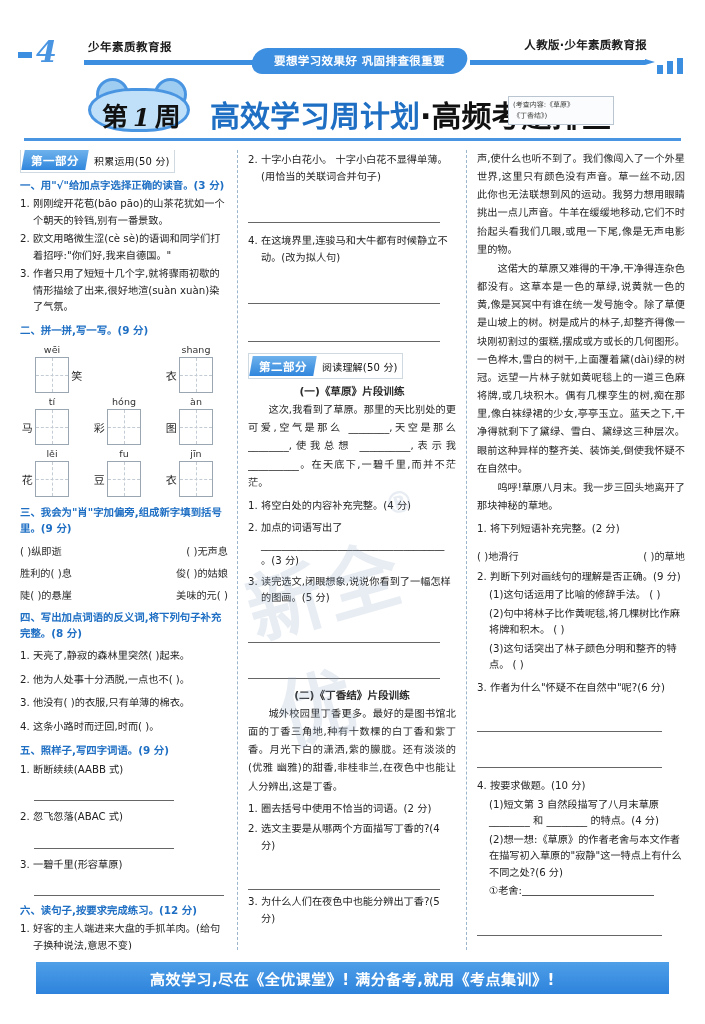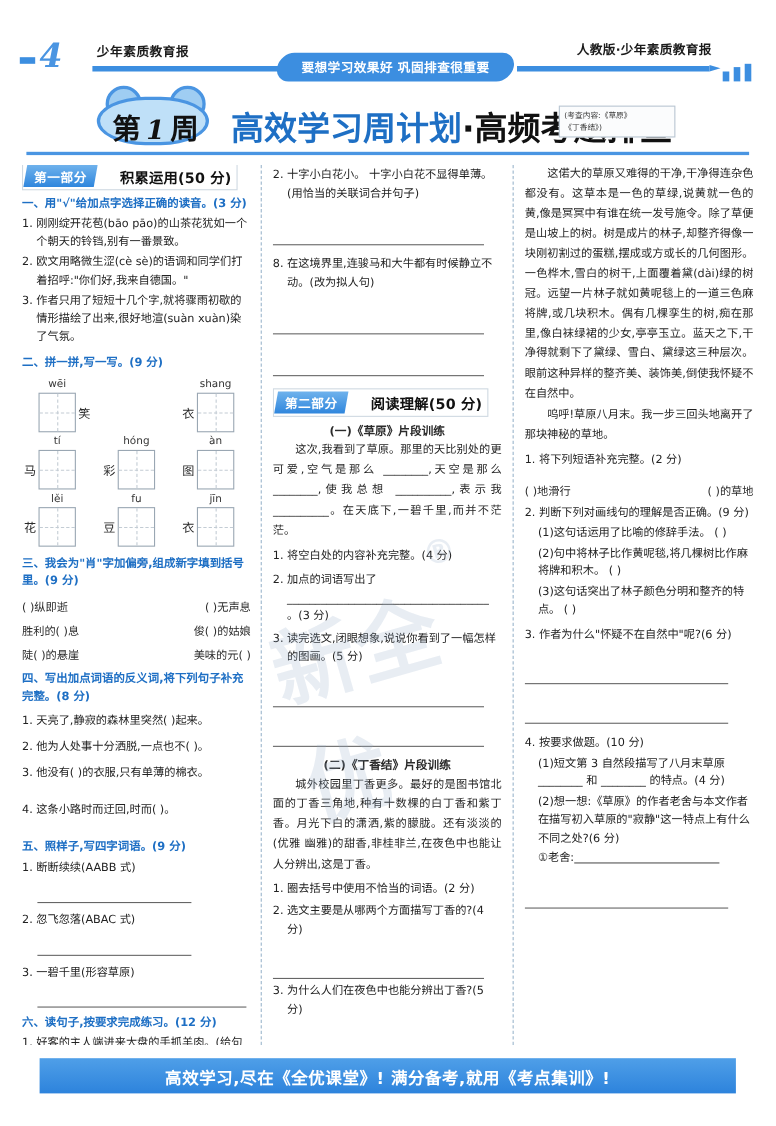--- a/index.html
+++ b/index.html
@@ -58,21 +58,21 @@
   .col3{left:457px;}
   .vsep{position:absolute;top:0;width:0;height:800px;border-left:1px dashed #9bb6cc;}
   .vsep.s1{left:217px;}
   .vsep.s2{left:446px;}
 
   
   .part-head{display:flex;align-items:center;margin:0 0 7px 0;height:20px;}
   .part-tag{background:linear-gradient(#6fb2ec,#2f86dd);color:#fff;font-size:11.5px;font-weight:bold;
     padding:2px 8px;letter-spacing:.5px;transform:skewX(-10deg);}
   .part-tag span{display:block;transform:skewX(10deg);}
-  .part-sub{font-size:13px;font-weight:bold;color:#111;margin-left:22px;letter-spacing:.2px;}
+  .part-sub{font-size:10px;font-weight:normal;color:#111;margin-left:7px;letter-spacing:.2px;}
   .part-wrap{border:1px solid #cfd9e2;padding:2px 4px 2px 2px;display:inline-flex;align-items:center;
     background:#fff;}
 
   .q-head{font-size:10.4px;font-weight:bold;color:#1e6fc4;line-height:1.55;margin:6px 0 3px 0;}
   .q-item{font-size:10.2px;line-height:1.62;margin:2px 0 2px 0;color:#222;}
   .hang{padding-left:13px;text-indent:-13px;}
   .center{text-align:center;font-weight:bold;font-size:10.6px;margin:4px 0 3px;}
   .passage{font-size:10.2px;line-height:1.78;text-align:justify;color:#1f1f1f;}
   .passage p{margin:0 0 1px 0;text-indent:2em;}
   .blank{display:inline-block;border-bottom:1px solid #555;vertical-align:-2px;}
@@ -251,39 +251,39 @@
       </div>
       <div class="two-col-blanks">
         <div>陡(    )的悬崖</div>
         <div>美味的元(    )</div>
       </div>
 
       <div class="q-head">四、写出加点词语的反义词,将下列句子补充完整。(8 分)</div>
       <div class="q-item hang" style="margin:7px 0">1. 天亮了,静寂的森林里突然(          )起来。</div>
       <div class="q-item hang" style="margin:7px 0">2. 他为人处事十分洒脱,一点也不(          )。</div>
       <div class="q-item hang" style="margin:7px 0">3. 他没有(          )的衣服,只有单薄的棉衣。</div>
-      <div class="q-item hang" style="margin:17px 0">4. 这条小路时而迂回,时而(          )。</div>
+      <div class="q-item hang" style="margin:7px 0">4. 这条小路时而迂回,时而(          )。</div>
 
       <div class="q-head">五、照样子,写四字词语。(9 分)</div>
       <div class="q-item hang">1. 断断续续(AABB 式)</div>
       <div class="ansline" style="width:140px;margin-left:14px;"></div>
       <div class="q-item hang" style="margin-top:8px">2. 忽飞忽落(ABAC 式)</div>
       <div class="ansline" style="width:140px;margin-left:14px;"></div>
       <div class="q-item hang" style="margin-top:8px">3. 一碧千里(形容草原)</div>
       <div class="ansline" style="width:190px;margin-left:14px;"></div>
 
       <div class="q-head">六、读句子,按要求完成练习。(12 分)</div>
       <div class="q-item hang">1. 好客的主人端进来大盘的手抓羊肉。(给句子换种说法,意思不变)</div>
     </div>
 
     <div class="col col2">
       <div class="q-item hang">2. 十字小白花小。    十字小白花不显得单薄。(用恰当的关联词合并句子)</div>
       <div class="ansline" style="width:192px;margin-top:22px;"></div>
 
-      <div class="q-item hang" style="margin-top:10px">8. 在这境界里,连骏马和大牛都有时候静立不动。(改为拟人句)</div>
+      <div class="q-item hang" style="margin-top:10px">4. 在这境界里,连骏马和大牛都有时候静立不动。(改为拟人句)</div>
       <div class="ansline" style="width:192px;margin-top:22px;"></div>
       <div class="ansline" style="width:192px;margin-top:22px;"></div>
 
       <div class="part-head" style="margin-top:14px">
         <div class="part-wrap">
           <div class="part-tag">
               <span>第二部分</span>
             </div>
           <div class="part-sub">阅读理解(50 分)</div>
         </div>
@@ -307,20 +307,21 @@
 
       <div class="q-item hang" style="margin-top:5px">1. 圈去括号中使用不恰当的词语。(2 分)</div>
       <div class="q-item hang" style="margin-top:4px">2. 选文主要是从哪两个方面描写丁香的?(4 分)</div>
       <div class="ansline" style="width:192px;margin-top:20px;"></div>
       <div class="q-item hang" style="margin-top:4px">3. 为什么人们在夜色中也能分辨出丁香?(5 分)</div>
 
     </div>
 
     <div class="col col3">
       <div class="passage">
+        <p style="text-indent:0">声,使什么也听不到了。我们像闯入了一个外星世界,这里只有颜色没有声音。草一丝不动,因此你也无法联想到风的运动。我努力想用眼睛挑出一点儿声音。牛羊在缓缓地移动,它们不时抬起头看我们几眼,或甩一下尾,像是无声电影里的物。</p>
         <p>这偌大的草原又难得的干净,干净得连杂色都没有。这草本是一色的草绿,说黄就一色的黄,像是冥冥中有谁在统一发号施令。除了草便是山坡上的树。树是成片的林子,却整齐得像一块刚初割过的蛋糕,摆成或方或长的几何图形。一色桦木,雪白的树干,上面覆着黛(dài)绿的树冠。远望一片林子就如黄呢毯上的一道三色麻将牌,或几块积木。偶有几棵孪生的树,痴在那里,像白袜绿裙的少女,亭亭玉立。蓝天之下,干净得就剩下了黛绿、雪白、黛绿这三种层次。眼前这种异样的整齐美、装饰美,倒使我怀疑不在自然中。</p>
         <p>呜呼!草原八月末。我一步三回头地离开了那块神秘的草地。</p>
       </div>
 
       <div class="q-item hang" style="margin-top:6px">1. 将下列短语补充完整。(2 分)</div>
       <div class="two-col-blanks" style="margin:10px 0 6px 0">
         <div>(        )地滑行</div>
         <div>(        )的草地</div>
       </div>
       <div class="q-item hang">2. 判断下列对画线句的理解是否正确。(9 分)</div>

